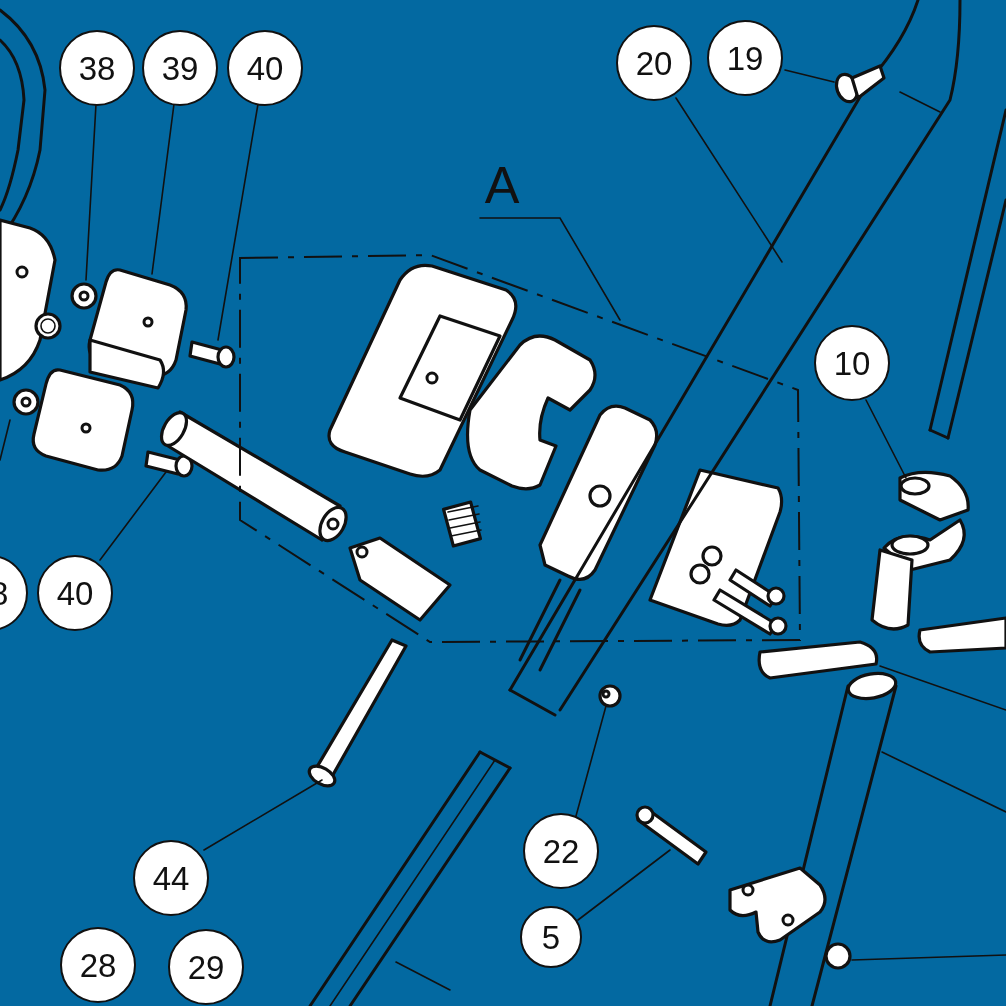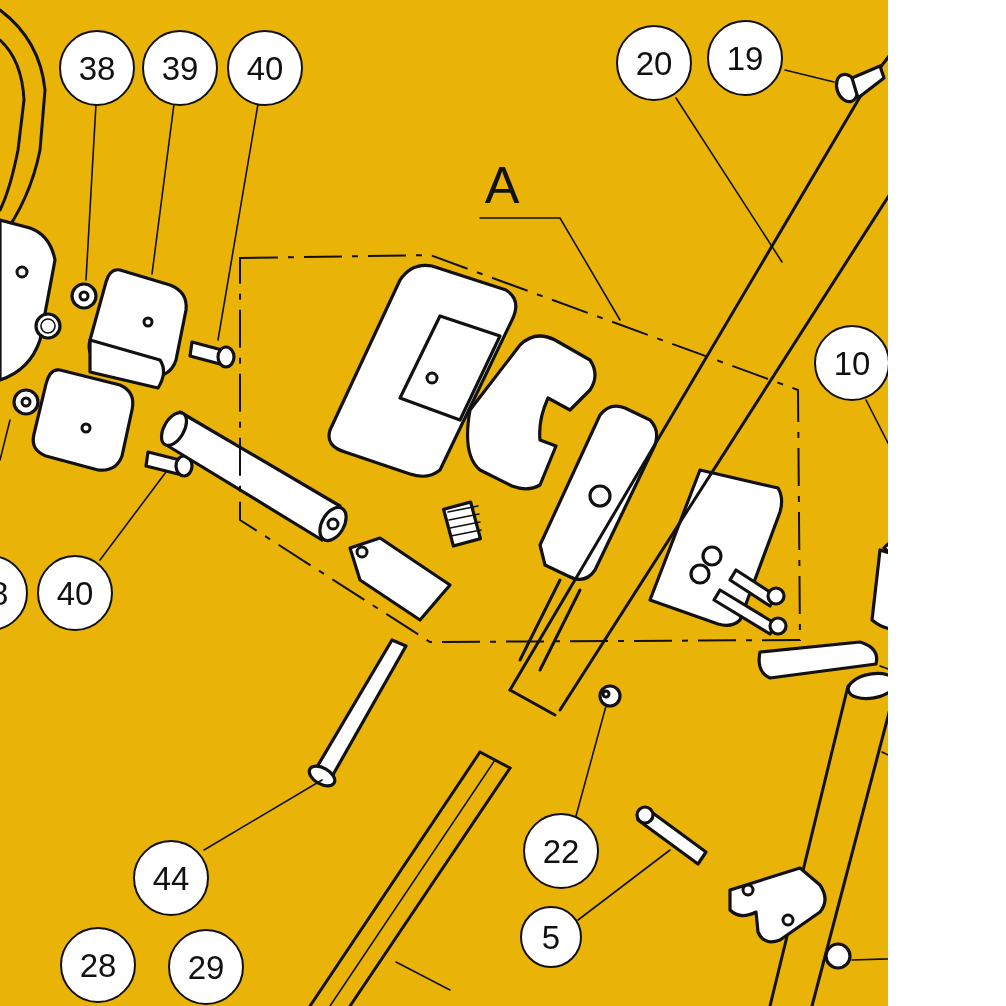--- a/index.html
+++ b/index.html
@@ -1,16 +1,16 @@
 <!DOCTYPE html>
 <html><head>
 <meta charset="utf-8">
 <style>
   html, body { margin:0; padding:0; background:#fff; }
-  #stage { position:relative; width:888px; height:1006px; overflow:hidden; background:#eab308; }
+  #stage { position:relative; width:1006px; height:1006px; overflow:hidden; background:#0369a1; }
   svg { position:absolute; left:0; top:0; }
   .ln { stroke:#111; fill:none; stroke-width:3; stroke-linecap:round; stroke-linejoin:round; }
   .thin { stroke:#111; fill:none; stroke-width:1.6; stroke-linecap:round; }
   .part { stroke:#111; fill:#fff; stroke-width:3.2; stroke-linejoin:round; }
   .dash { stroke:#111; fill:none; stroke-width:2; stroke-dasharray:38 10 6 10; }
   .callout-circle { fill:#fff; stroke:#111; stroke-width:2; }
   .callout-text { font-family:"Liberation Sans", sans-serif; font-size:33px; fill:#111; text-anchor:middle; dominant-baseline:central; }
   .section-letter { font-family:"Liberation Sans", sans-serif; font-size:52px; fill:#111; text-anchor:middle; }
 </style>
 </head>

